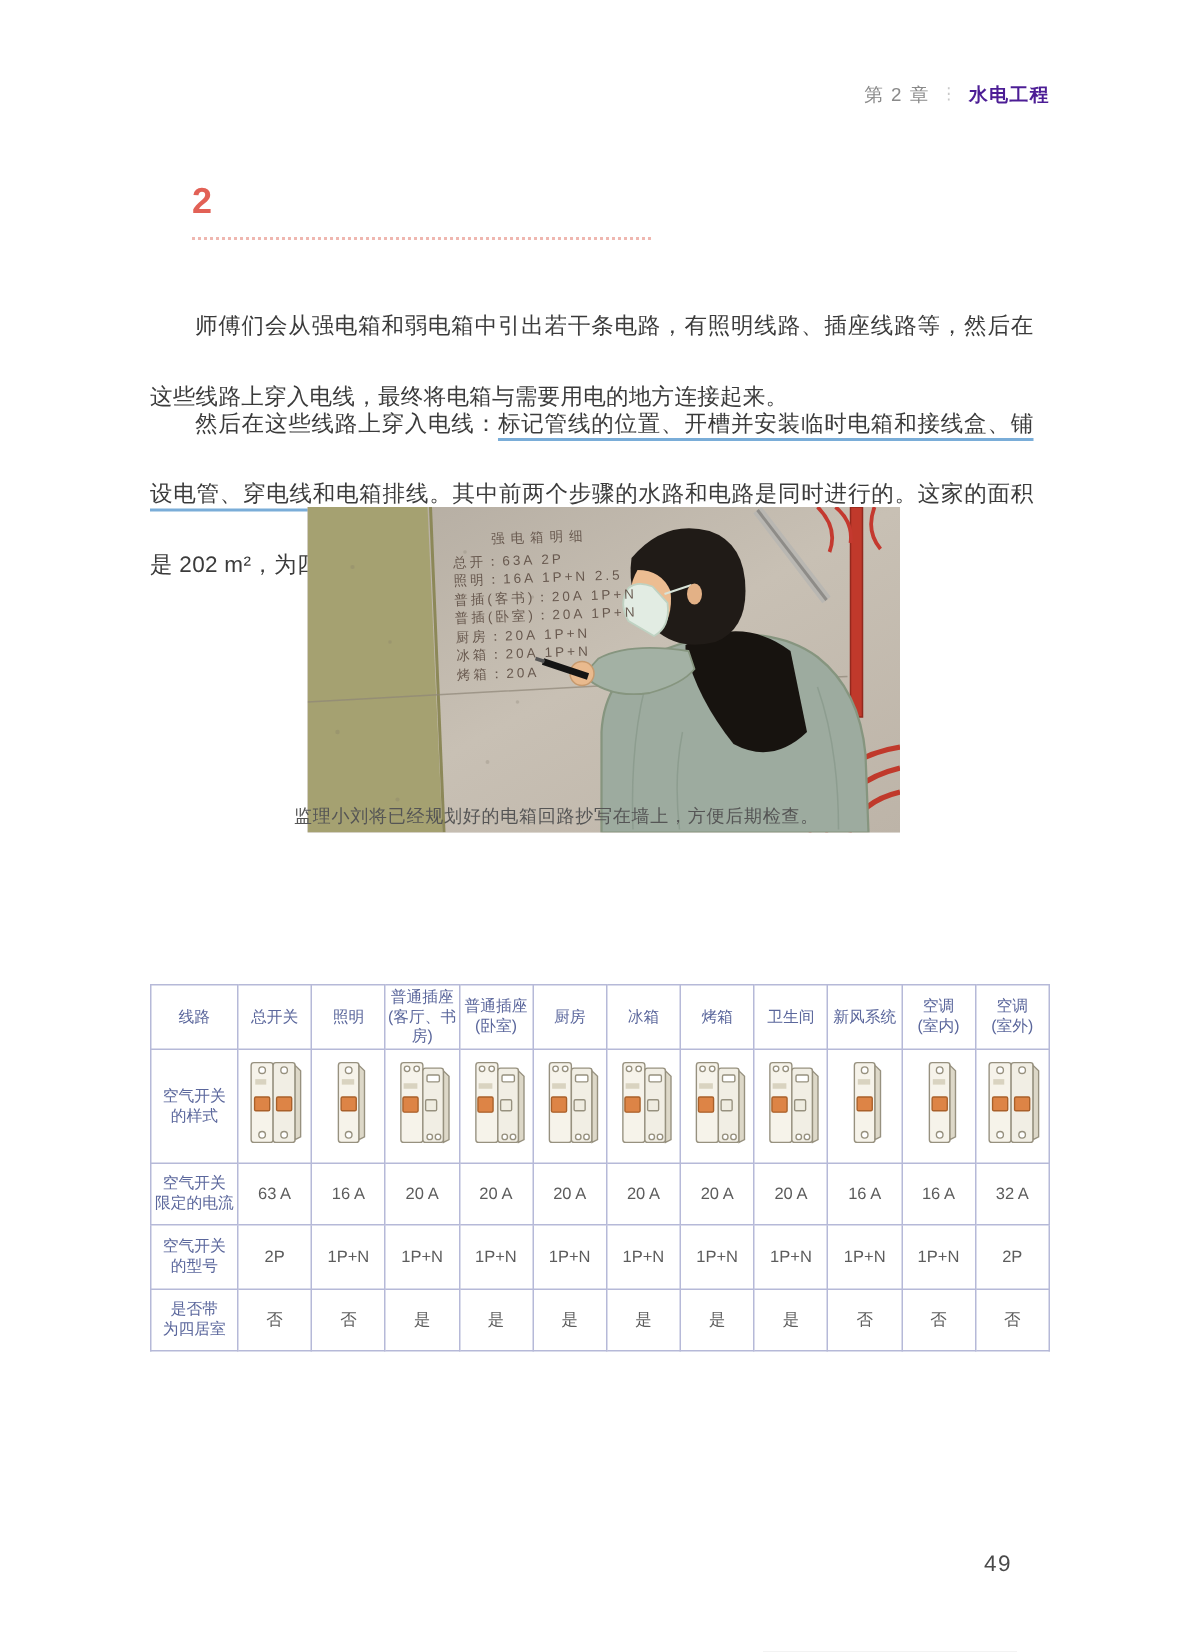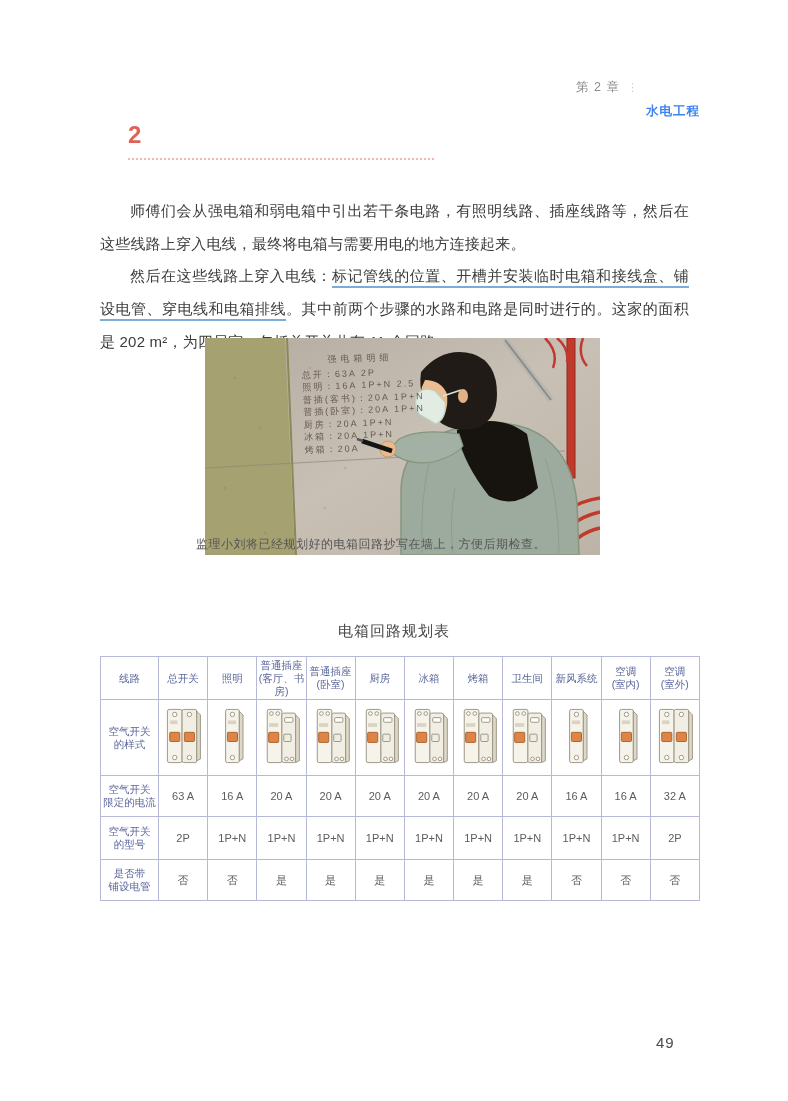--- a/index.html
+++ b/index.html
@@ -2,30 +2,30 @@
 <html><head>
 <meta charset="utf-8">
 <style>
   html,body{margin:0;padding:0;background:#e9e9e9;font-family:"Liberation Sans",sans-serif;}
   .page{position:relative;width:788px;height:1101px;background:#ffffff;overflow:hidden;margin:0 auto;}
 
   
   .chapter-header{position:absolute;top:55px;right:88px;font-size:12.5px;letter-spacing:1px;display:flex;align-items:center;gap:7px;}
   .chapter-label{color:#8a8a8a;}
   .chapter-divider{color:#c9c9c9;font-size:11px;line-height:1;}
-  .chapter-title{color:#3b82f6;font-weight:bold;margin-top:48px;}
+  .chapter-title{color:#4c1d95;font-weight:bold;}
 
   
   .section-title{position:absolute;left:128px;top:121px;color:#e26156;font-weight:bold;display:flex;gap:28px;align-items:baseline;}
   .section-number{font-size:24px;}
   .section-text{font-size:21px;letter-spacing:1.5px;}
   .title-underline{position:absolute;left:128px;top:158px;width:306px;border-bottom:2px dotted #efb7b0;}
 
   
-  .para{position:absolute;left:100px;width:589px;font-size:15px;line-height:33px;color:#3b3b3b;text-align:justify;text-indent:2em;letter-spacing:0.2px;}
+  .para{position:absolute;left:100px;width:589px;font-size:15px;line-height:47px;color:#3b3b3b;text-align:justify;text-indent:2em;letter-spacing:0.2px;}
   .para-1{top:179px;}
   .para-2{top:244px;}
   .u-blue{text-decoration:underline;text-decoration-color:#7aadd8;text-decoration-thickness:1.5px;text-underline-offset:5px;}
 
   
   .photo{position:absolute;left:205px;top:338px;width:395px;height:217px;overflow:hidden;background:#bdb5aa;}
   .photo svg{display:block;}
   .wall-writing{position:absolute;left:98px;top:14px;transform:rotate(-2deg);color:#5e4e44;}
   .wall-line{font-size:9px;line-height:12.5px;letter-spacing:2px;white-space:nowrap;opacity:.9;}
   .wall-title{margin-left:26px;letter-spacing:4px;margin-bottom:2px;}
@@ -149,21 +149,20 @@
         <div class="wall-line">普插(客书)：20A  1P+N</div>
         <div class="wall-line">普插(卧室)：20A  1P+N</div>
         <div class="wall-line">厨房：20A  1P+N</div>
         <div class="wall-line">冰箱：20A  1P+N</div>
         <div class="wall-line">烤箱：20A</div>
       </div>
   </div>
 
   <div class="photo-caption">监理小刘将已经规划好的电箱回路抄写在墙上，方便后期检查。</div>
 
-  <div class="table-title">电箱回路规划表</div>
 
   <table class="circuit">
     <colgroup>
         <col class="corner-col">
       </colgroup>
     <thead>
       <tr>
         <th>线路</th>
       <th>总开关</th>
           <th>照明</th>
@@ -338,21 +337,21 @@
           <td class="value-cell">1P+N</td>
           <td class="value-cell">1P+N</td>
           <td class="value-cell">1P+N</td>
           <td class="value-cell">1P+N</td>
           <td class="value-cell">1P+N</td>
           <td class="value-cell">1P+N</td>
           <td class="value-cell">2P</td>
         </tr>
         <tr class="row-2">
           <td class="label-cell">是否带
-铺设电管</td>
+为四居室</td>
           <td class="value-cell">否</td>
           <td class="value-cell">否</td>
           <td class="value-cell">是</td>
           <td class="value-cell">是</td>
           <td class="value-cell">是</td>
           <td class="value-cell">是</td>
           <td class="value-cell">是</td>
           <td class="value-cell">是</td>
           <td class="value-cell">否</td>
           <td class="value-cell">否</td>

